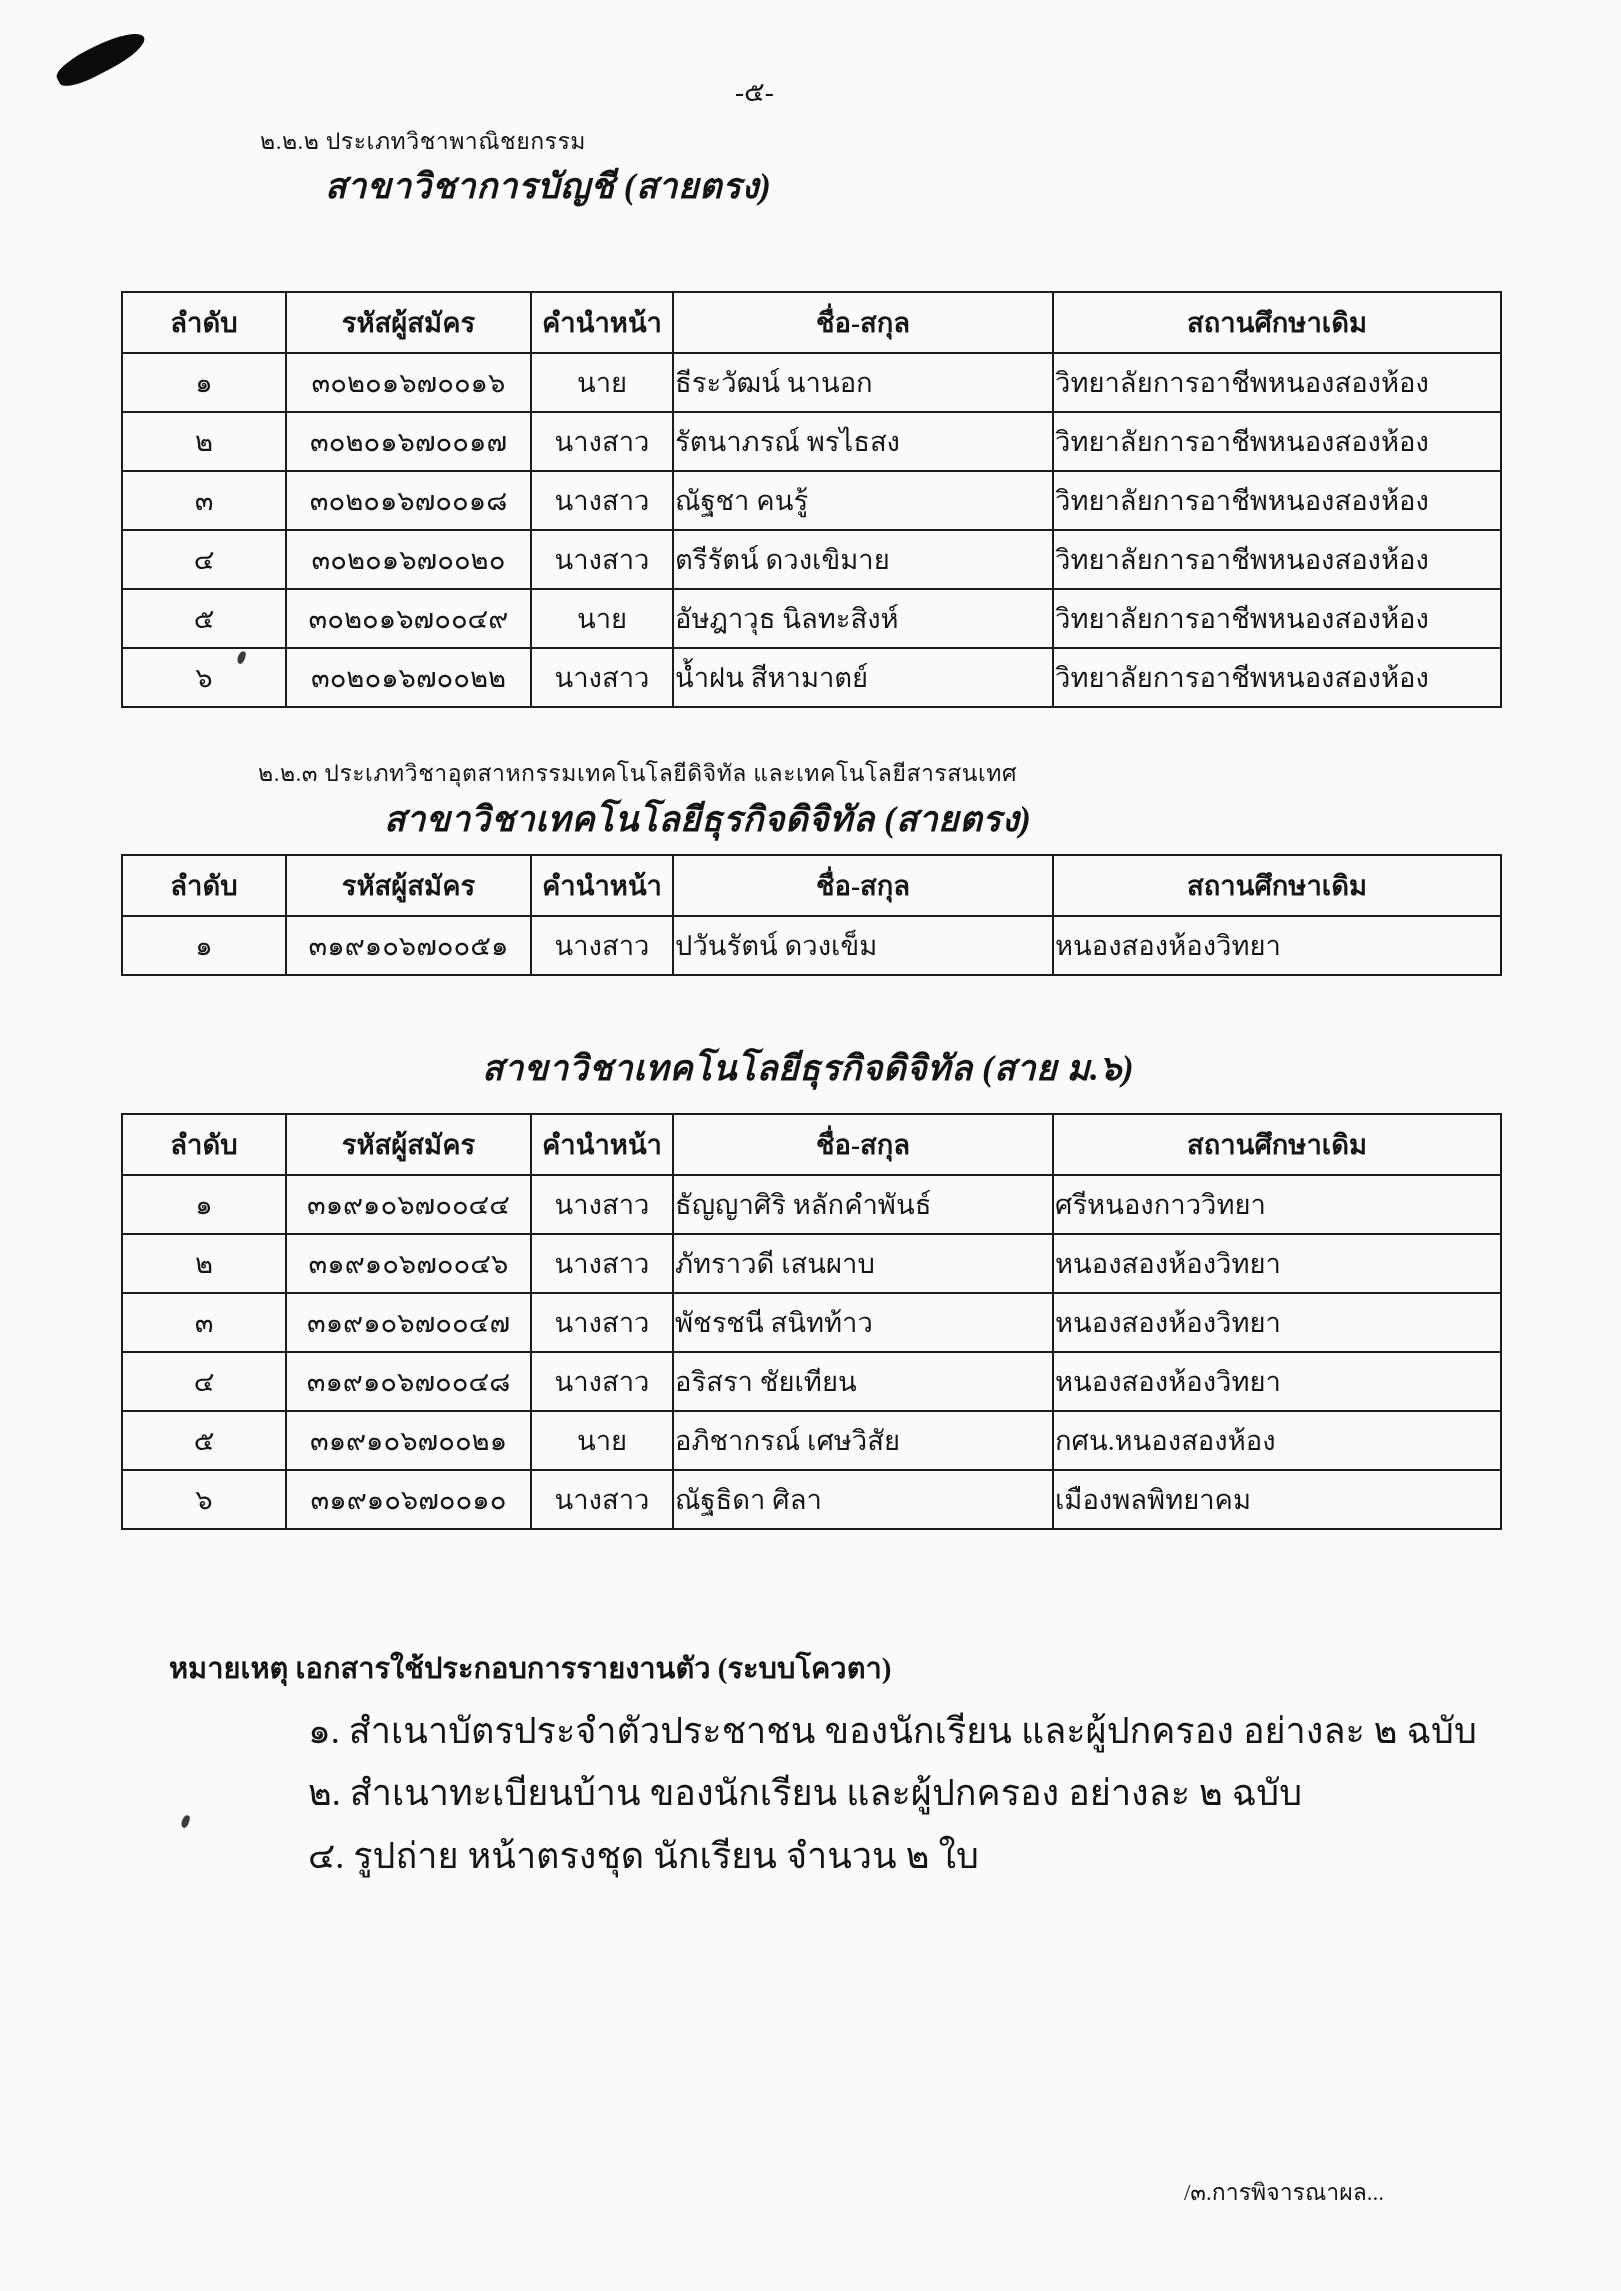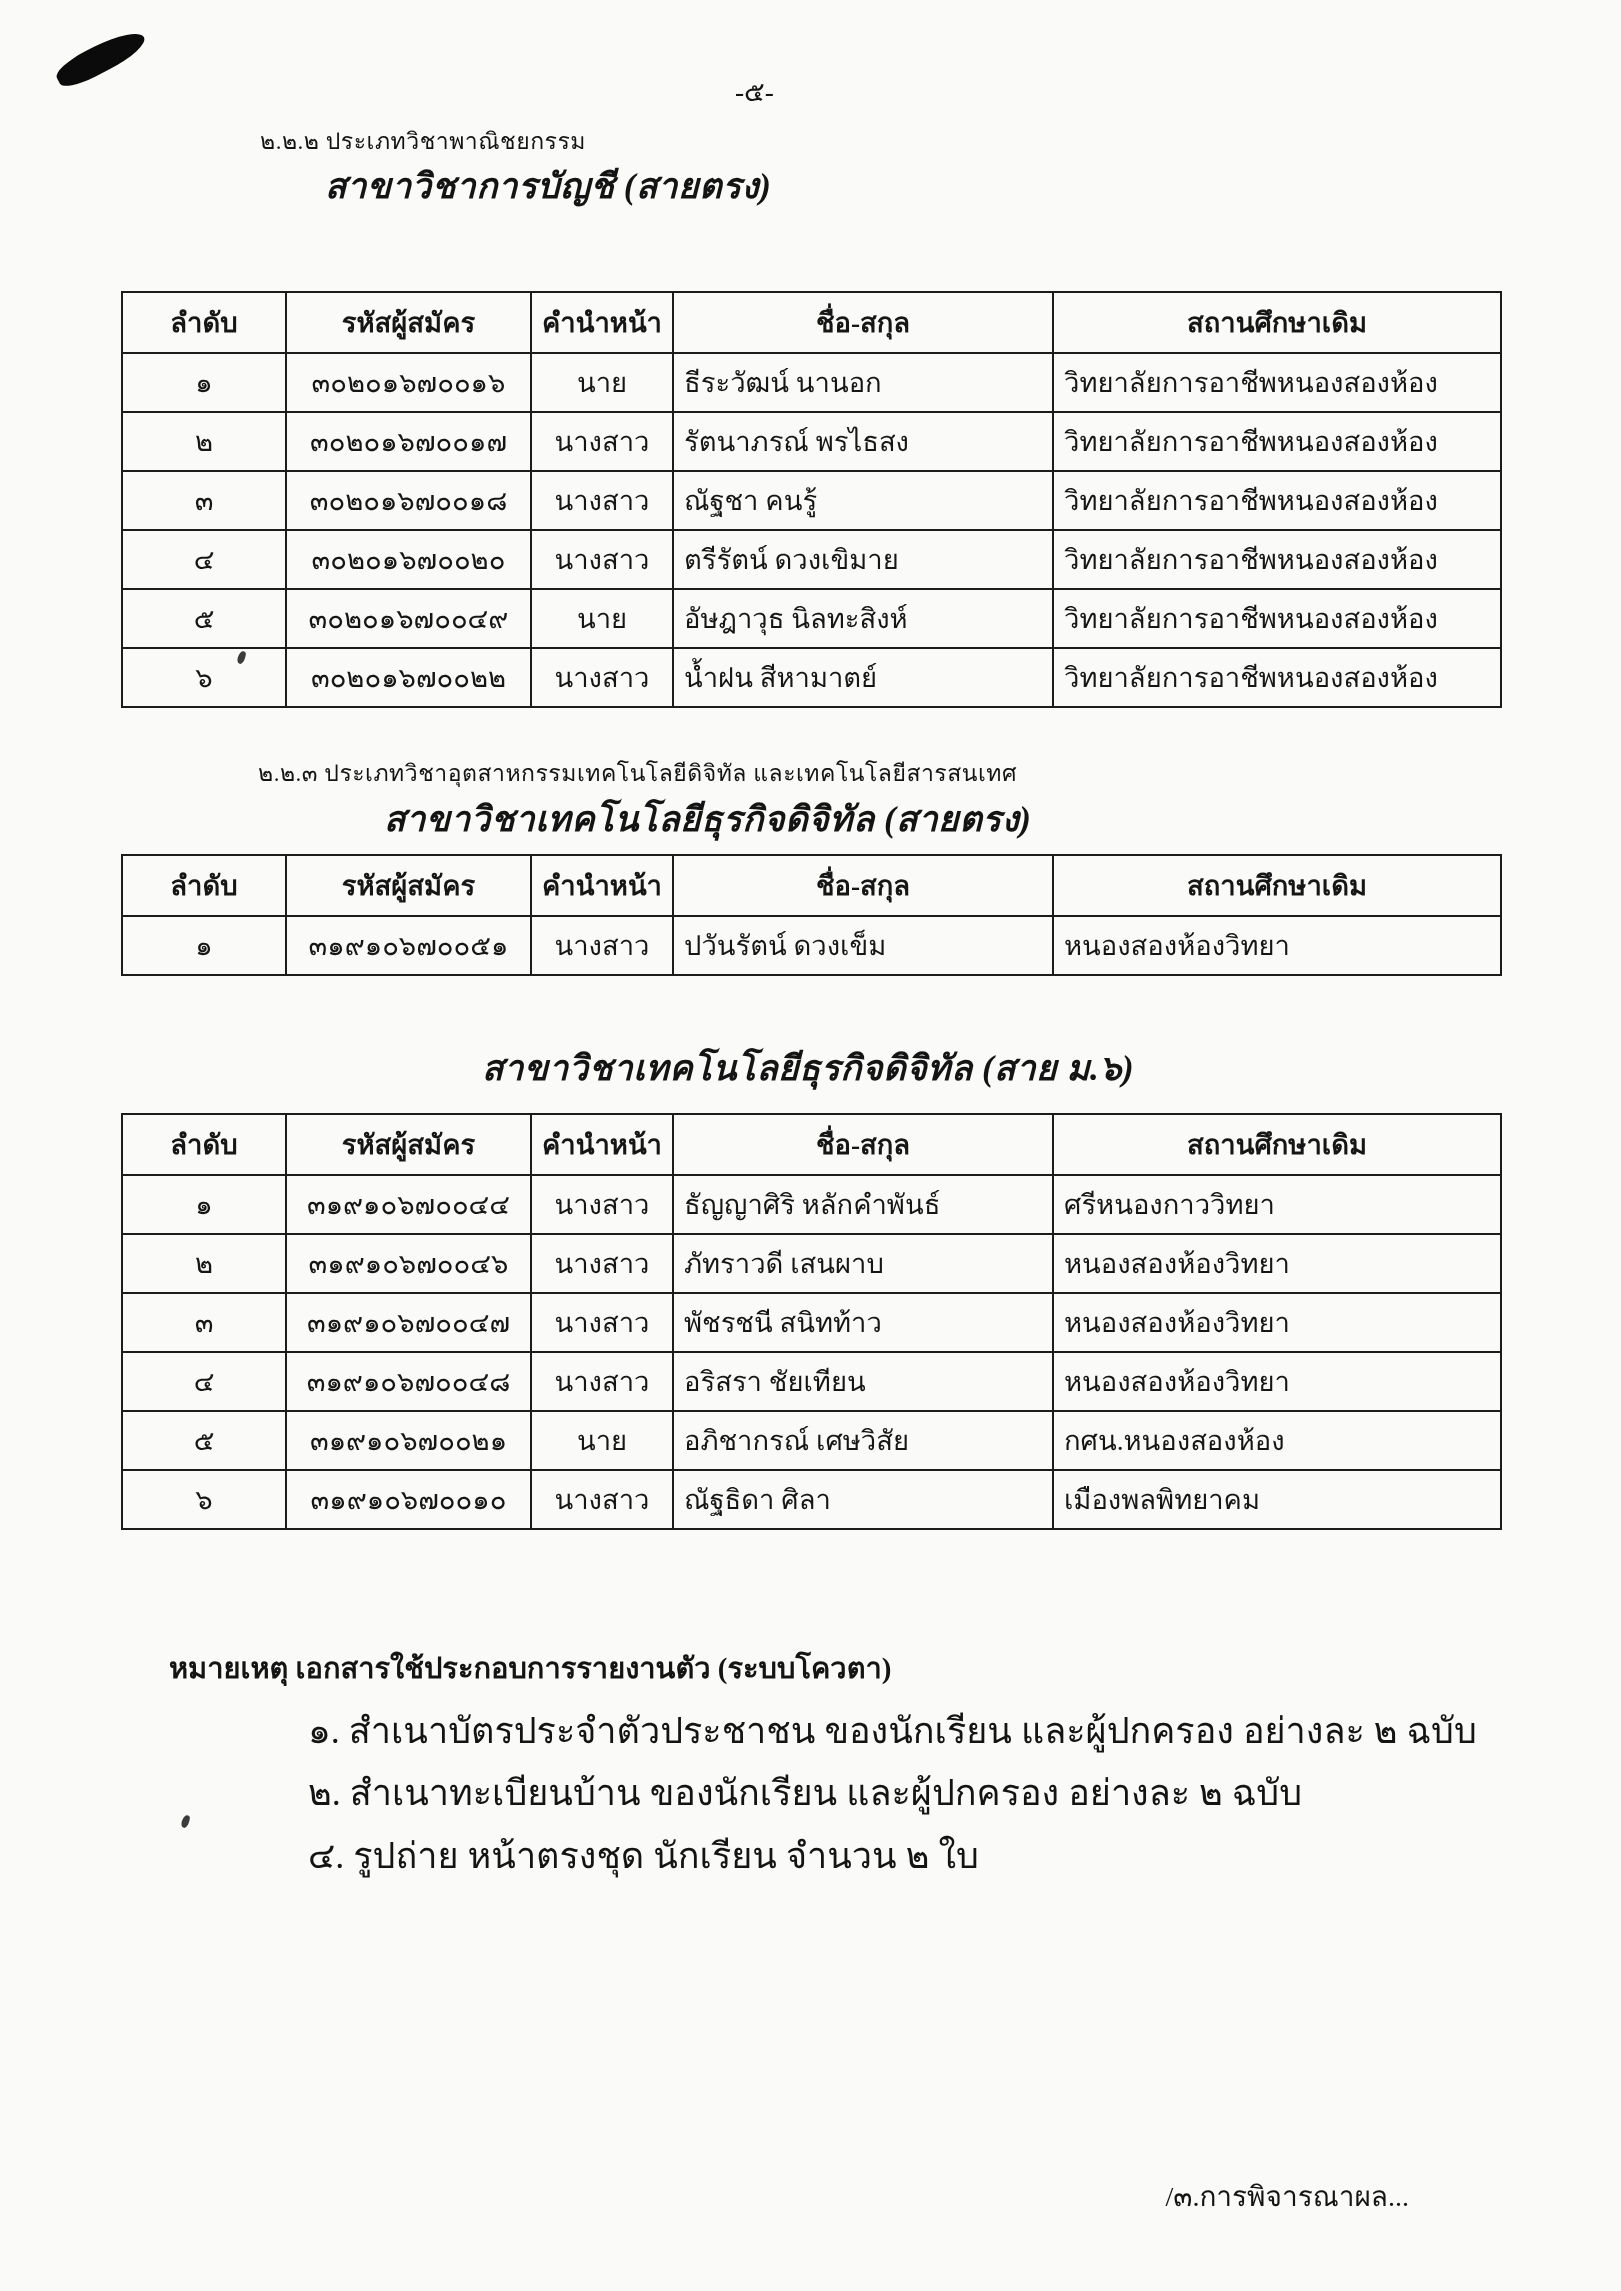--- a/index.html
+++ b/index.html
@@ -57,36 +57,36 @@
     background:transparent;
   }
   .roster th, .roster td {
     border:2px solid #1c1c1c;
     font-size:27.4px; color:#161616;
     overflow:hidden; white-space:nowrap;
   }
   .roster th { height:57px; font-weight:bold; text-align:center;border-radius:25px; }
   .roster td { height:55px; }
   .roster td.c0, .roster td.c1, .roster td.c2 { text-align:center; }
-  .roster td.c3, .roster td.c4 { text-align:left; padding-left:10px; }
+  .roster td.c3, .roster td.c4 { text-align:left; padding-left:1px; }
   col.w0 { width:164px; } col.w1 { width:245px; } col.w2 { width:142px; }
   col.w3 { width:380px; } col.w4 { width:448px; }
 
   .notes { margin-top:120px;padding-left:48px; }
   .notes-heading {
     margin-left:121px; font-size:29px; font-weight:bold; line-height:37px;
   }
   .note-item {
     margin-left:260px; font-size:36px; line-height:35px; margin-top:27.4px;
   }
   .note-item:first-of-type { margin-top:47px; }
 
   .page-footer {
-    position:absolute; top:2174px; right:212px;
-    font-size:28px;
+    position:absolute; top:2174px; right:237px;
+    font-size:23px;
   }
 </style>
 </head>
 <body>
 
 <div class="page">
 
   <div class="scan-mark"></div>
   <div class="speck s1"></div>
   <div class="speck s2"></div>

